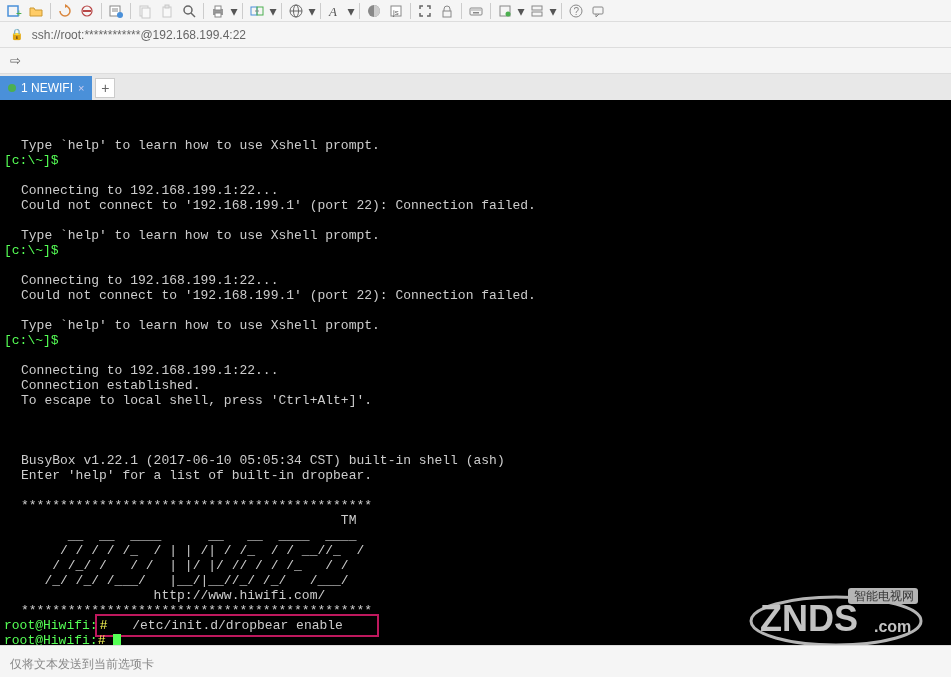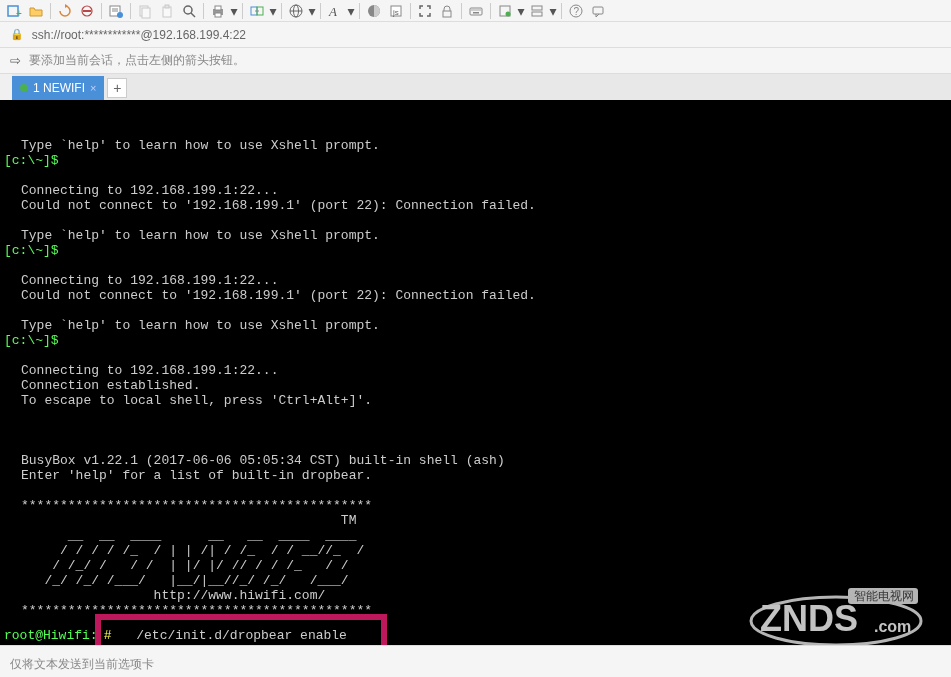--- a/index.html
+++ b/index.html
@@ -59,21 +59,20 @@
       border-bottom: 1px solid #ddd;
       gap: 8px;
       color: #888;
     }
     .tab-strip {
       height: 26px;
       background: #e8e8e8;
       display: flex;
       align-items: flex-end;
       padding-top: 2px;
-      margin-left: 12px;
     }
     .tab {
       height: 24px;
       display: flex;
       align-items: center;
       padding: 0 8px;
       font-size: 12px;
       gap: 5px;
     }
     .tab-active {
@@ -115,22 +114,22 @@
       height: 545px;
       white-space: pre;
       overflow: hidden;
       position: relative;
     }
     .t-green { color: #55ff55; }
     .t-yellow { color: #ffff55; }
     .t-white { color: #ccc; margin-left: 17px; }
     .highlight-box {
       display: inline-block;
-      border: 6px solid #be185d;
-      padding: 8px 3px;
+      border: 2px solid #be185d;
+      padding: 2px 3px;
       margin: -4px -3px;
     }
     .cursor-block {
       display: inline-block;
       width: 8px;
       height: 13px;
       background: #55ff55;
       vertical-align: middle;
     }
     .status-bar {
@@ -311,21 +310,20 @@
     </span>
 </div>
 
 <div class="address-bar">
   <span class="lock-icon">🔒</span>
   <span class="address-text">ssh://root:************@192.168.199.4:22</span>
 </div>
 
 <div class="session-hint">
   <span class="arrow-icon">⇨</span>
-  <span>要添加当前会话，点击左侧的箭头按钮。</span>
 </div>
 
 <div class="tab-strip">
   <div class="tab tab-active">
     <span class="tab-dot"></span>
     <span>1 NEWIFI</span>
     <span class="tab-close">×</span>
   </div>
   <div class="tab-add">+</div>
 </div>
@@ -346,21 +344,21 @@
 
 <span class="t-white">Type `help' to learn how to use Xshell prompt.</span>
 <span class="t-green">[c:\~]$</span>
 
 <span class="t-white">Connecting to 192.168.199.1:22...</span>
 <span class="t-white">Connection established.</span>
 <span class="t-white">To escape to local shell, press 'Ctrl+Alt+]'.</span>
 
 
 
-<span class="t-white">BusyBox v1.22.1 (2017-06-06 05:05:34 CST) built-in shell (ash)</span>
+<span class="t-white">BusyBox v1.22.1 (2017-06-10 05:05:34 CST) built-in shell (ash)</span>
 <span class="t-white">Enter 'help' for a list of built-in dropbear.</span>
 
 <span class="t-white">*********************************************</span>
 <span class="t-white">                                         TM</span>
 <span class="t-white">      __  __  ____      __   __  ____  ____ </span>
 <span class="t-white">     / / / / /_  / | | /| / /_  / / __//_  / </span>
 <span class="t-white">    / /_/ /   / /  | |/ |/ // / / /_   / /  </span>
 <span class="t-white">   /_/ /_/ /___/   |__/|__//_/ /_/   /___/  </span>
 <span class="t-white">                 http://www.hiwifi.com/</span>
 <span class="t-white">*********************************************</span>

